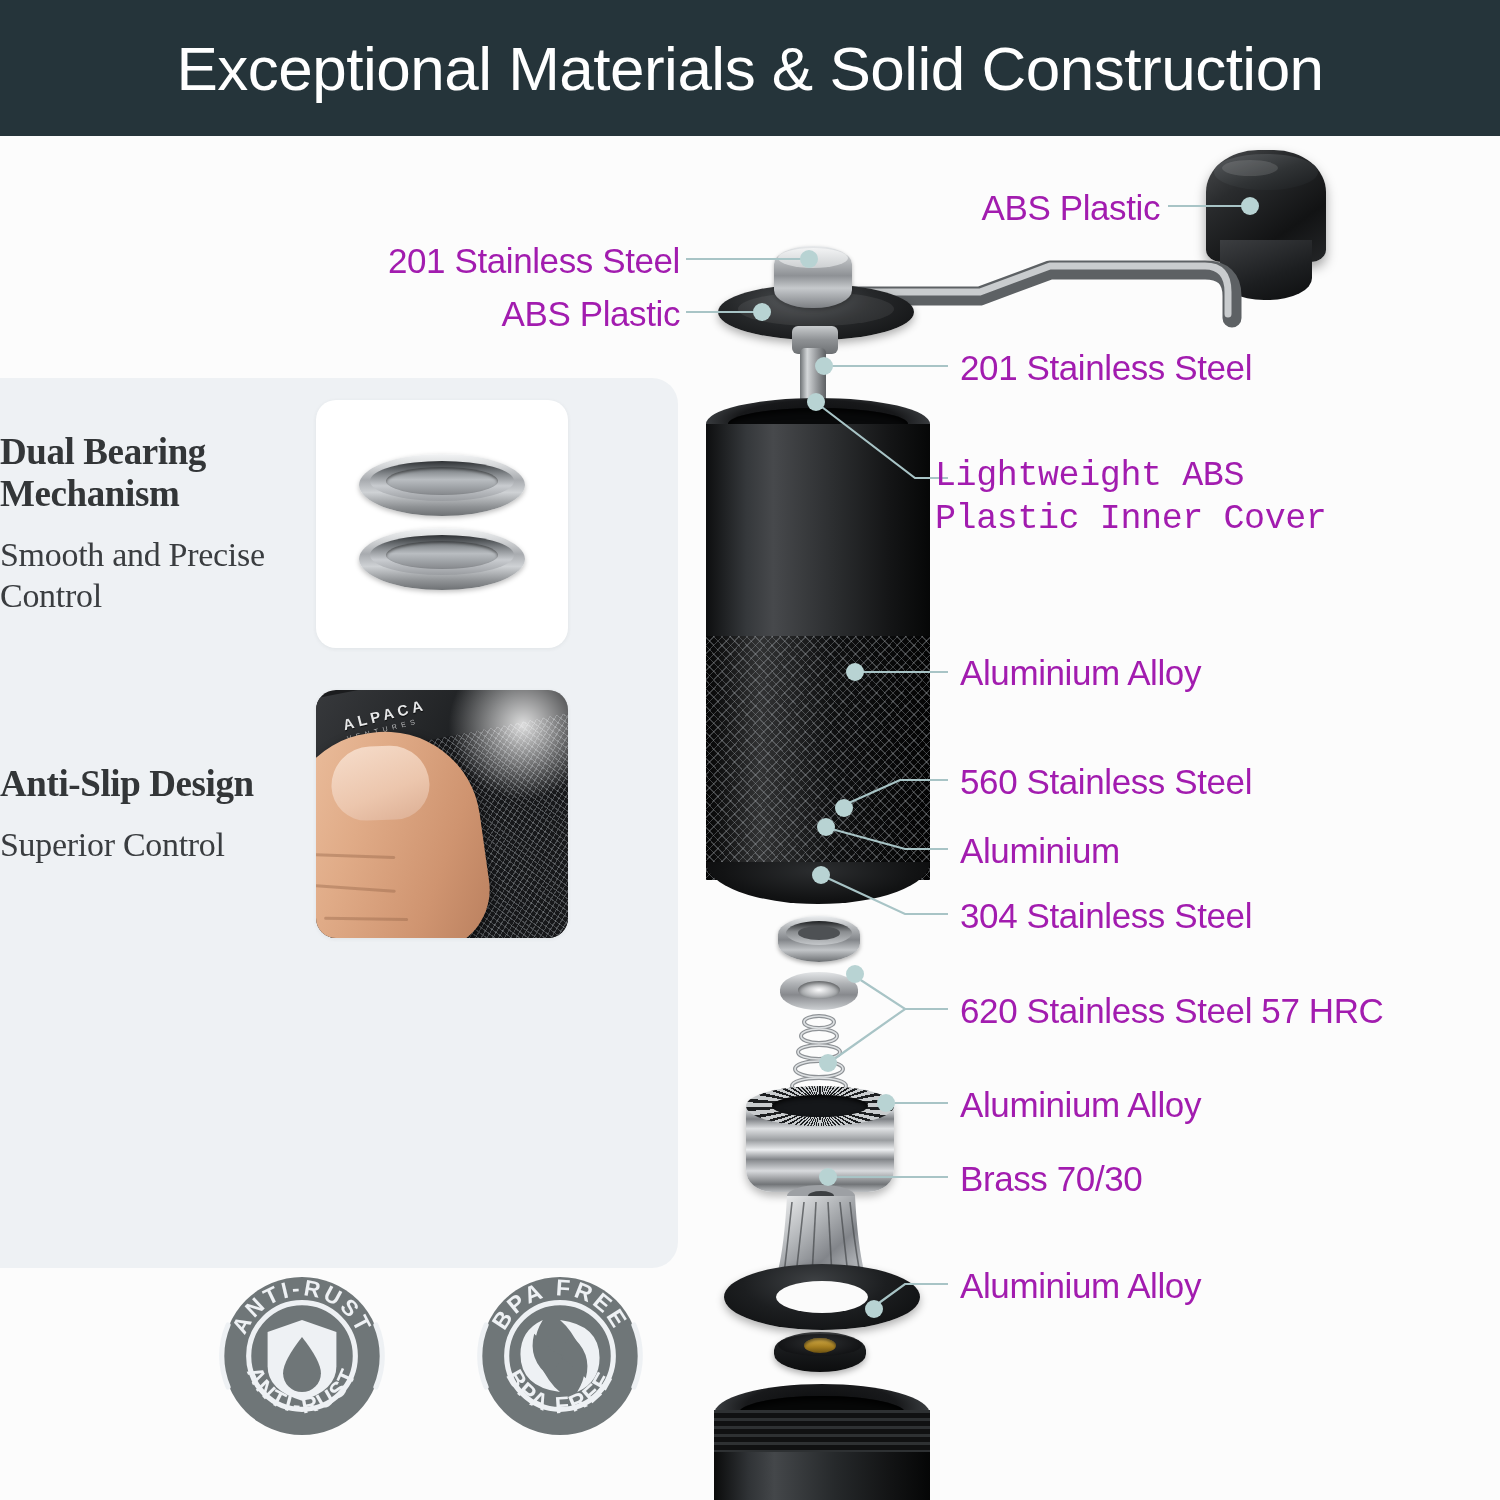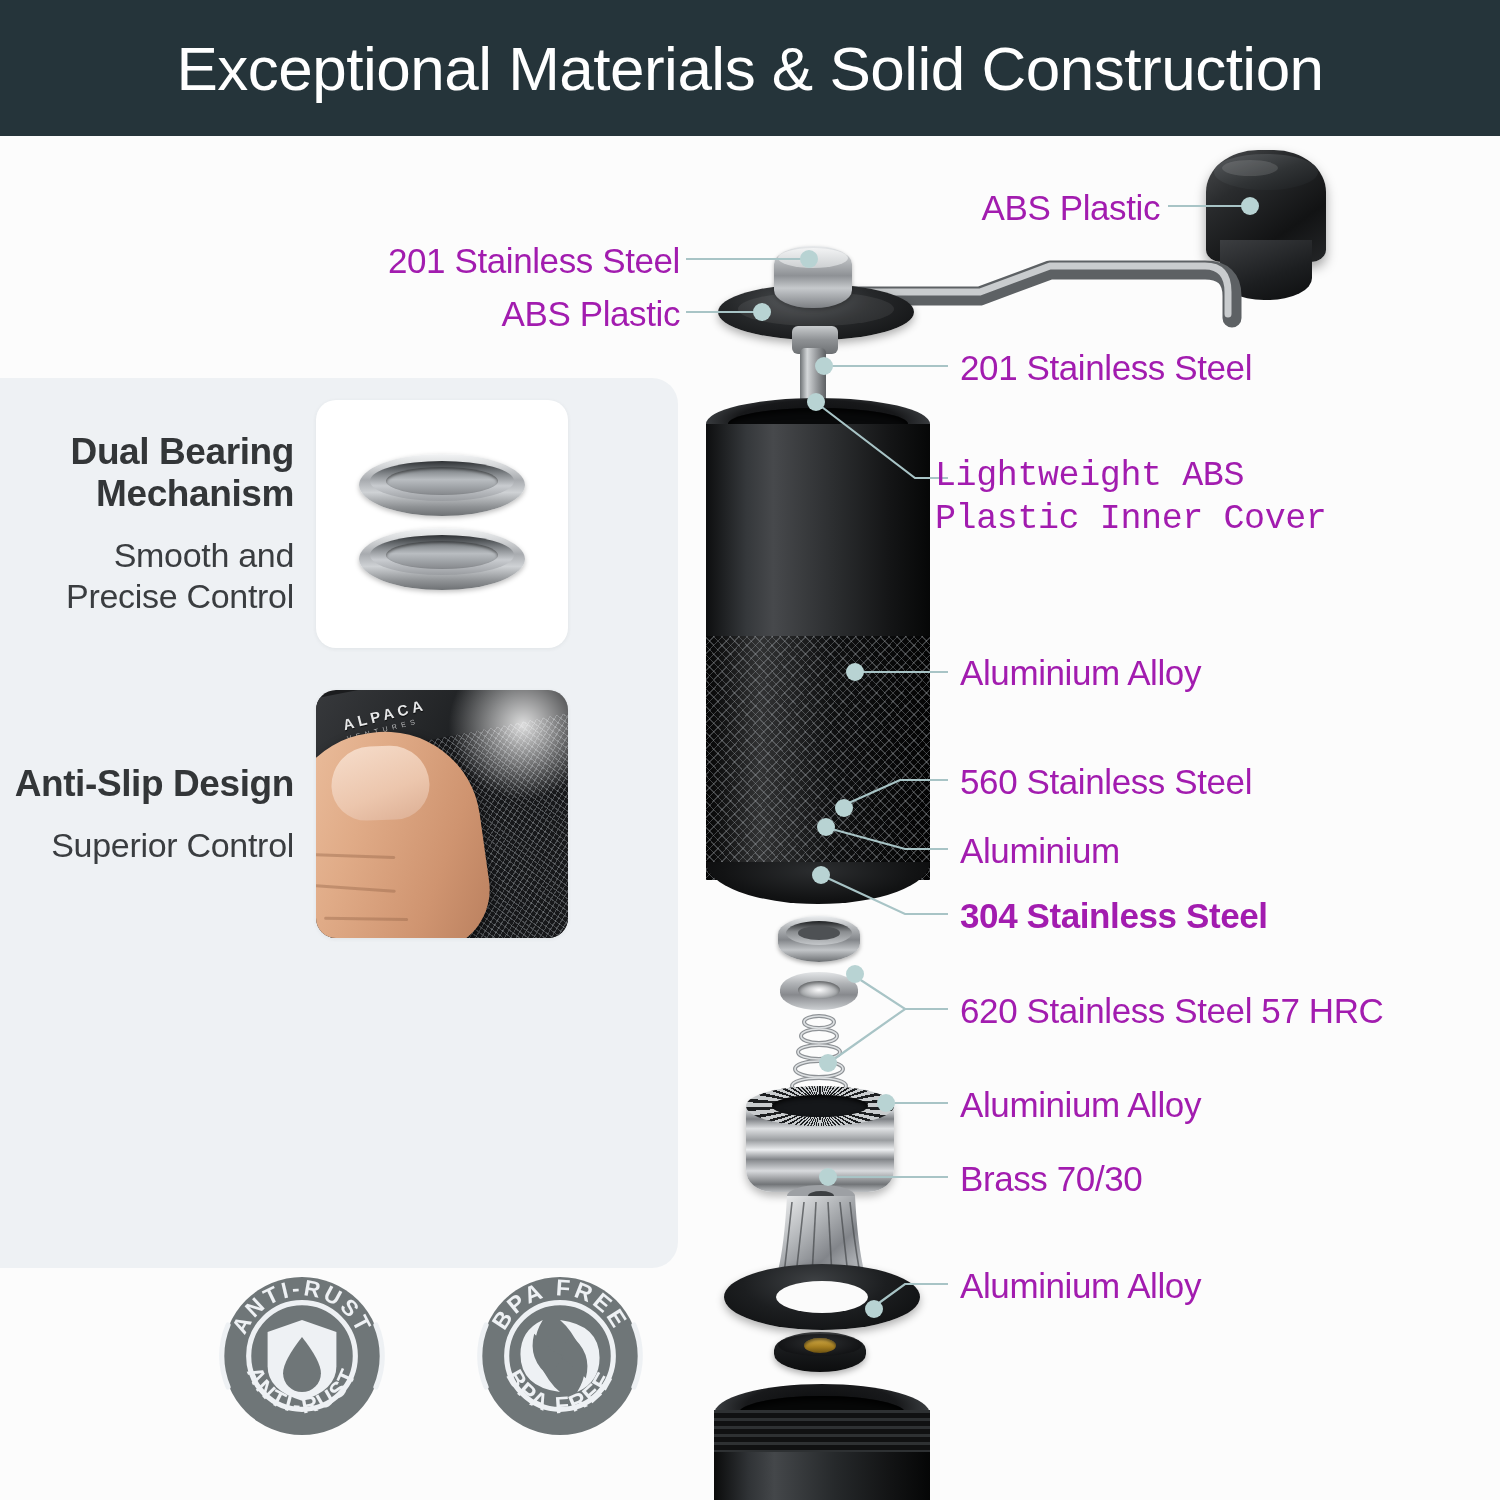--- a/index.html
+++ b/index.html
@@ -32,21 +32,21 @@
     width:678px; height:890px;
     background:#eef1f4;
     border-top-right-radius:26px;
     border-bottom-right-radius:26px;
   }
 
   .feature-row { position:absolute; left:0; width:678px; display:flex; }
   .feature-text {
     width:316px; padding-right:22px;
     display:flex; flex-direction:column; justify-content:center;
-    text-align:right;
+    font-family:Liberation Serif, serif;
   }
   .feature-title {
     font-size:37px; font-weight:700; color:#333638;
     line-height:1.14; letter-spacing:-0.4px;
   }
   .feature-sub {
     font-size:34px; font-weight:400; color:#3a3d40;
     line-height:1.2; margin-top:20px; letter-spacing:-0.3px;
   }
   .feature-card {
@@ -615,21 +615,21 @@
 
 <div class="callout" style="left:935px; top:455px;font-family:Liberation Mono, monospace;">Lightweight ABS
 Plastic Inner Cover</div>
 
 <div class="callout" style="left:960px; top:651px;">Aluminium Alloy</div>
 
 <div class="callout" style="left:960px; top:760px;">560 Stainless Steel</div>
 
 <div class="callout" style="left:960px; top:829px;">Aluminium</div>
 
-<div class="callout" style="left:960px; top:894px;font-weight:bold;">304 Stainless Steel</div>
+<div class="callout" style="left:960px; top:894px;">304 Stainless Steel</div>
 
 <div class="callout" style="left:960px; top:989px;">620 Stainless Steel 57 HRC</div>
 
 <div class="callout" style="left:960px; top:1083px;">Aluminium Alloy</div>
 
 <div class="callout" style="left:960px; top:1157px;text-align:center;">Brass 70/30</div>
 
 <div class="callout" style="left:960px; top:1264px;">Aluminium Alloy</div>
 
 </body></html>

